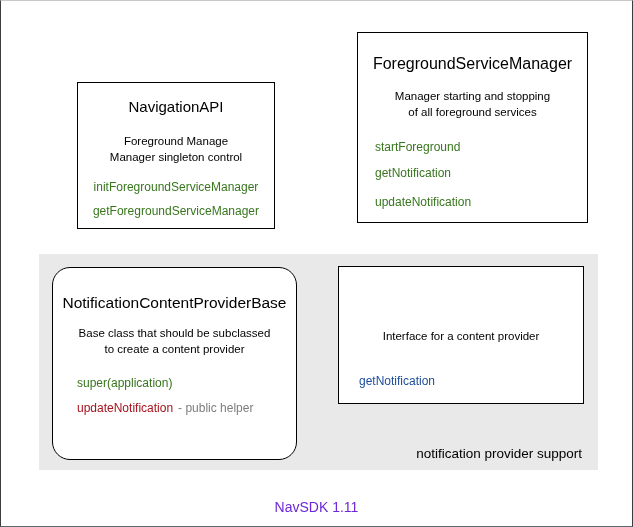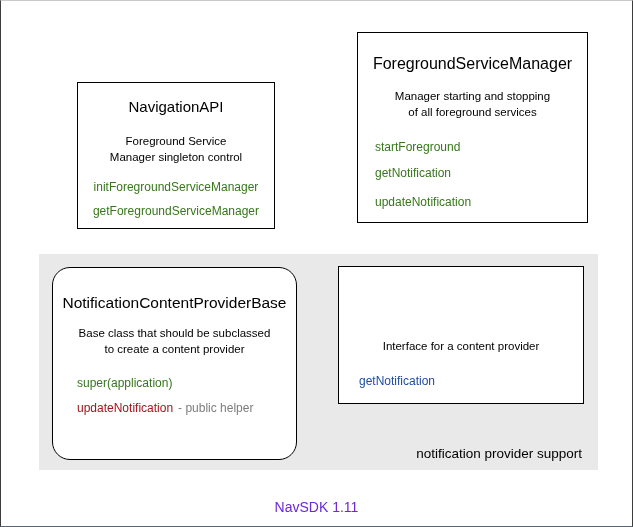--- a/index.html
+++ b/index.html
@@ -86,21 +86,21 @@
   #box-foreground-manager .m3 { top: 162px; }
 
   #box-provider-base .box-title { top: 25px; }
   #box-provider-base .box-desc  { top: 57px; }
   #box-provider-base .method { left: 24px; }
   #box-provider-base .m1 { top: 108px; }
   #box-provider-base .m2 { top: 133px; }
   #box-provider-base .m3 { top: 163px; }
 
   #box-content-provider .box-title { top: 28px; }
-  #box-content-provider .box-desc  { top: 71px; }
+  #box-content-provider .box-desc  { top: 61px; }
   #box-content-provider .method { left: 20px; }
   #box-content-provider .m1 { top: 107px; }
 
   .panel-caption {
     position: absolute;
     right: 16px;
     top: 192px;
     font-size: 13.5px;
     color: #000;
     white-space: nowrap;
@@ -119,21 +119,21 @@
 </head>
 <body>
 
 <div class="canvas">
 
   <div class="gray-panel"></div>
 
   <div class="class-box" id="box-navigation-api">
     <div class="box-title">NavigationAPI</div>
     <div class="box-desc">
-      <div>Foreground Service</div>
+      <div>Foreground Manage</div>
       <div>Manager singleton control</div>
     </div>
     <div class="method centered m1 m-green">initForegroundServiceManager</div>
     <div class="method centered m2 m-green">getForegroundServiceManager</div>
   </div>
 
   <div class="class-box" id="box-foreground-manager">
     <div class="box-title">ForegroundServiceManager</div>
     <div class="box-desc">
       <div>Manager starting and stopping</div>

